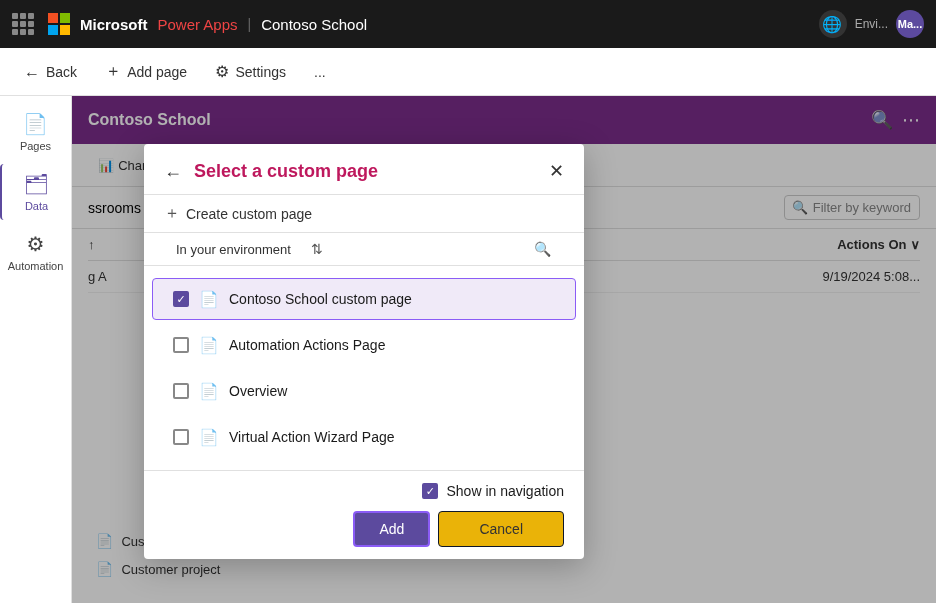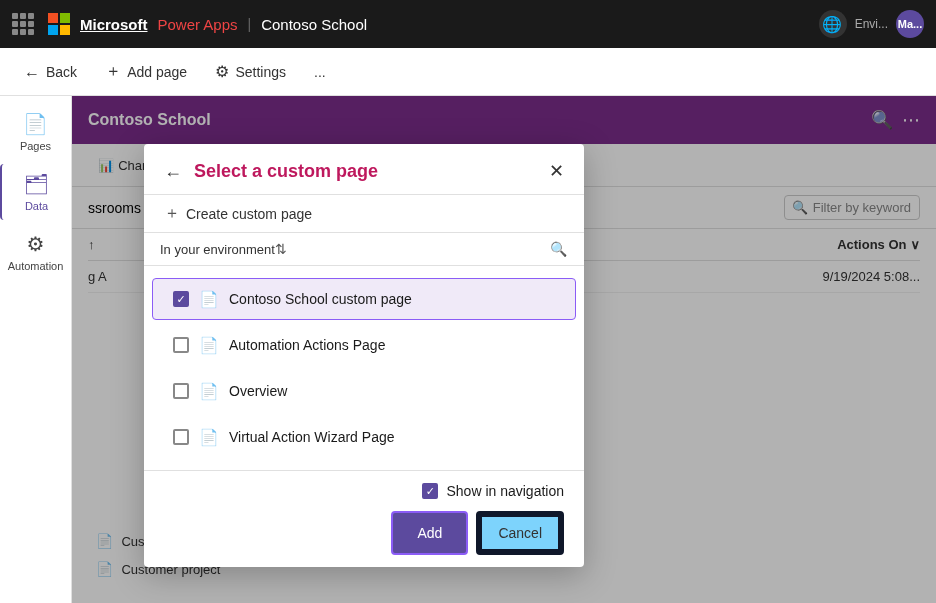--- a/index.html
+++ b/index.html
@@ -166,22 +166,22 @@
       border: none;
       background: none;
       font-size: 14px;
       width: 100%;
       text-align: left;
     }
 
     .dialog-env-bar {
       display: flex;
       align-items: center;
-      padding: 8px 16px;
-      gap: 0;
+      padding: 8px 32px;
+      gap: 20px;
       border-bottom: 1px solid #e0e0e0;
       border-top: 1px solid #e0e0e0;
     }
     .env-text { font-size: 13px; color: #333; }
     .env-sort-icon { color: #555; font-size: 14px; }
     .env-search-icon { margin-left: auto; color: #555; cursor: pointer; }
 
     .dialog-list { padding: 8px 0; }
 
     .dialog-item {
@@ -269,25 +269,25 @@
       background: #5c4a9e;
       color: white;
       border: 2px solid #8b5cf6;
       border-radius: 4px;
       padding: 8px 24px;
       font-size: 14px;
       cursor: pointer;
       font-weight: 500;
     }
     .btn-cancel {
-      background: #7dd3fc;
+      background: #eab308;
       color: #333;
-      border: 6px solid #0f172a;
+      border: 1px solid #0f172a;
       border-radius: 4px;
-      padding: 8px 16px;
+      padding: 8px 40px;
       font-size: 14px;
       cursor: pointer;
     }
   </style>
 </head>
 <body>
 
 <div class="top-nav">
   <div class="nav-grid-icon">
     <span></span>
@@ -299,21 +299,21 @@
     <span></span>
       <span></span>
       <span></span>
   </div>
   <div class="ms-logo-wrap">
     <div class="ms-logo-sq red"></div>
     <div class="ms-logo-sq green"></div>
     <div class="ms-logo-sq blue"></div>
     <div class="ms-logo-sq yellow"></div>
   </div>
-  <span style="color:white;font-size:15px;font-weight:600;text-decoration:underline;">Microsoft</span>
+  <span style="color:white;font-size:15px;font-weight:600;">Microsoft</span>
   <span style="color:#ef4444;font-size:15px;">Power Apps</span>
   <span style="color:#666;">|</span>
   <span style="color:white;font-size:15px;">Contoso School</span>
   <div class="nav-right">
     <div class="env-icon">🌐</div>
     <span class="env-label">Envi...</span>
     <div class="avatar">
       <span>Ma...</span>
     </div>
   </div>

